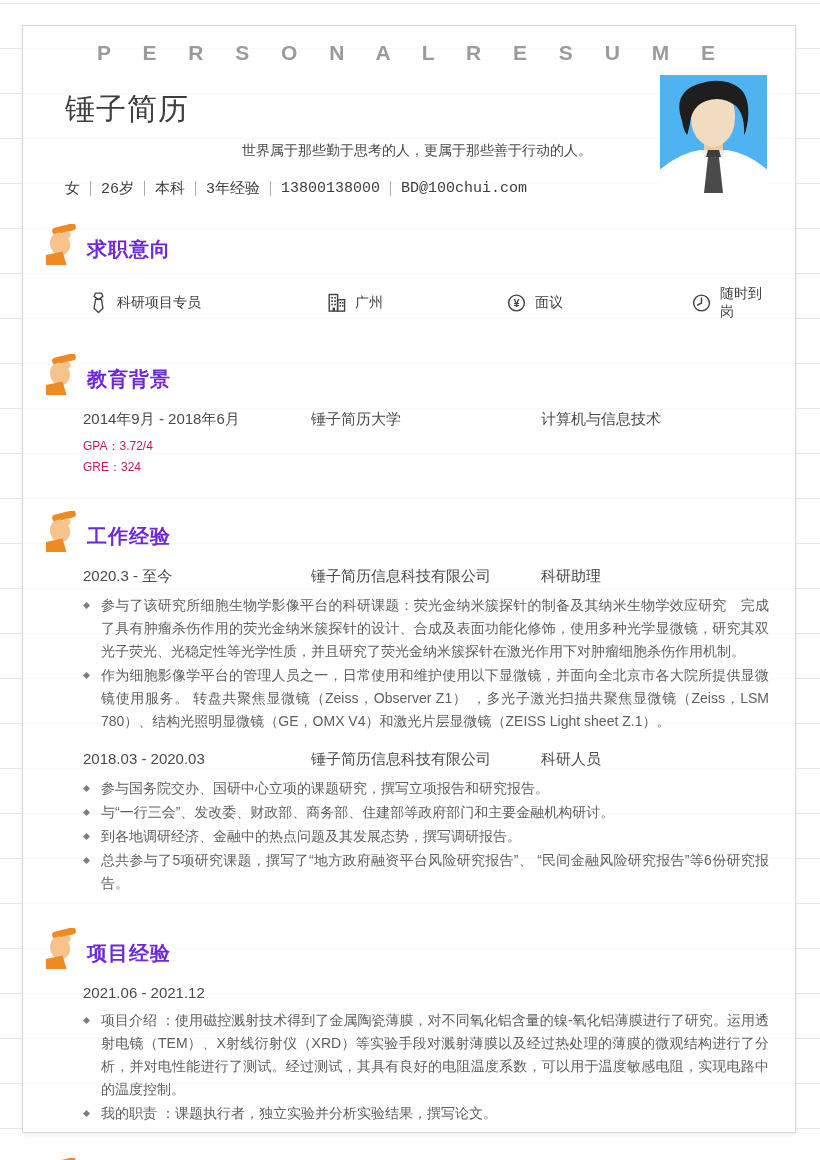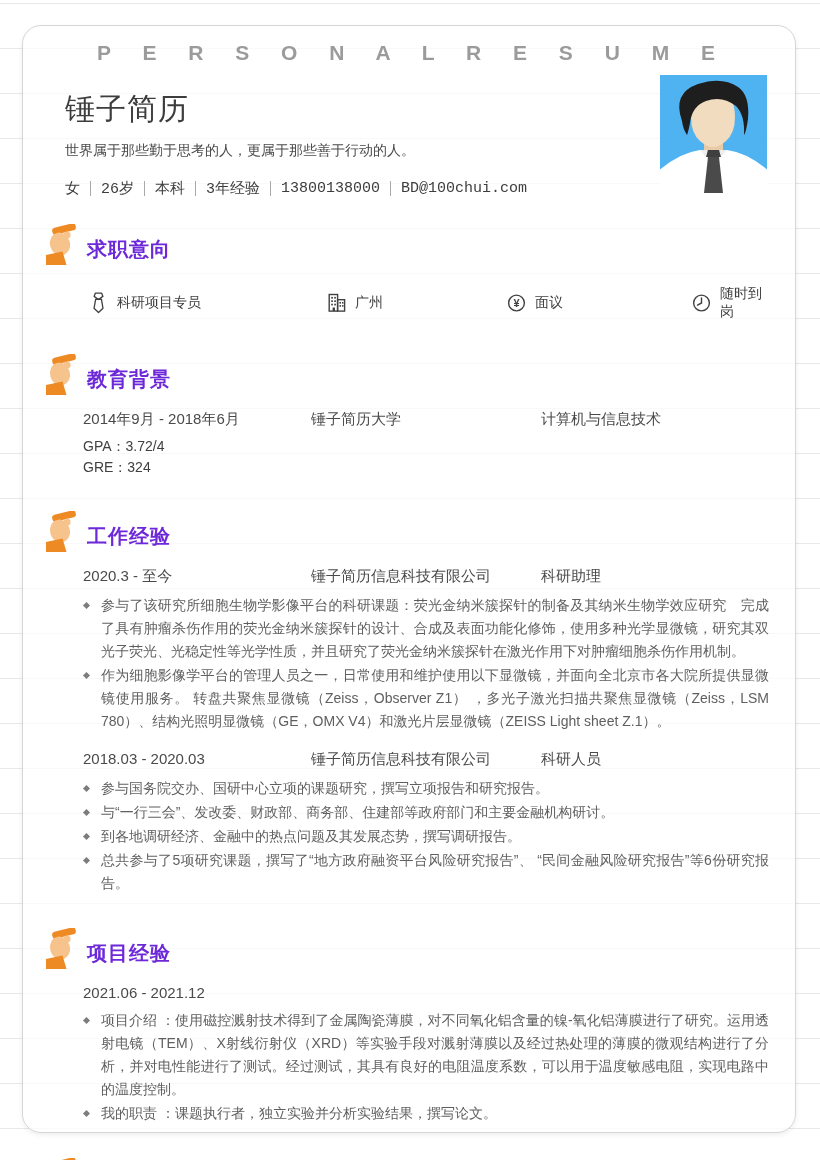--- a/index.html
+++ b/index.html
@@ -8,47 +8,47 @@
     position:relative;
     font-family:"Liberation Sans","DejaVu Sans",sans-serif;
     background-color:#ffffff;
     background-image:repeating-linear-gradient(to bottom,#e8e8e8 0 1px,transparent 1px 45px);
     background-position:0 3px;
     overflow:hidden;
   }
   .card {
     position:absolute; left:22px; top:25px; width:774px; height:1108px;
     background:rgba(255,255,255,0.72);
-    border:1px solid #d6d6d6; border-radius:19px;
+    border:1px solid #d6d6d6; border-radius:0;
     box-shadow:0 2px 5px rgba(0,0,0,0.07);
     padding:0 26px 0 20px;
   }
   .watermark {
     margin-top:15px; text-align:center;
     font-size:21px; font-weight:bold; letter-spacing:13px;
     color:#9b9b9b; padding-left:13px;
   }
   .header-block { position:relative; margin-top:24px; padding-left:22px;font-family:Liberation Mono, monospace; }
   .avatar-box { position:absolute; right:2px; top:-14px; width:107px; height:118px; }
   .name { font-size:30px; font-weight:normal; color:#3d3d3d; letter-spacing:1px; }
-  .motto { margin-top:12px; font-size:14px; color:#4a4a4a; }
+  .motto { margin-top:12px; font-size:14px; color:#4a4a4a;text-align:center; }
   .contact-row { margin-top:19px; display:flex; align-items:center; font-size:15px; color:#3d3d3d; }
   .contact-sep { width:1px; height:15px; background:#a9a9a9; margin:0 10px; }
 
   .section-heading { display:flex; align-items:flex-end; margin-left:3px; }
   .section-icon { width:31px; height:41px; flex:0 0 31px; }
   .section-title { font-size:20px; font-weight:bold; color:#6d28d9; margin-left:10px; margin-bottom:2px; letter-spacing:1px; }
 
   .intent-row { margin:20px 0 9px 46px; display:grid; grid-template-columns:238px 180px 185px 1fr; }
   .intent-item { display:flex; align-items:center; }
   .intent-icon { width:19px; height:22px; flex:0 0 19px; margin-right:9px; }
   .intent-label { font-size:14px; color:#3f3f3f; }
 
   .row3 { margin-left:40px; display:grid; grid-template-columns:228px 230px 1fr; font-size:15px; font-weight:normal; color:#4a4a4a; }
-  .plain-line { margin-left:40px; font-size:14px; color:#404040; line-height:21px; }
+  .plain-line { margin-left:40px; font-size:12px; color:#be185d; line-height:21px; }
 
   ul.bullets { margin:8px 0 0 40px; list-style:none; }
   ul.bullets li { display:flex; margin-bottom:1px; }
   .bullet-marker { flex:0 0 5px; width:5px; height:5px; background:#7d7d7d; transform:rotate(45deg); margin:9px 12px 0 1px; }
   .bullet-text { flex:1; font-size:14px; color:#5f5f5f; line-height:23px; text-align:justify; }
 
   .mt-sec1 { margin-top:26px; }
   .mt-sec  { margin-top:33px; }
   .mt-row  { margin-top:15px; }
   .mt-small{ margin-top:7px; }

